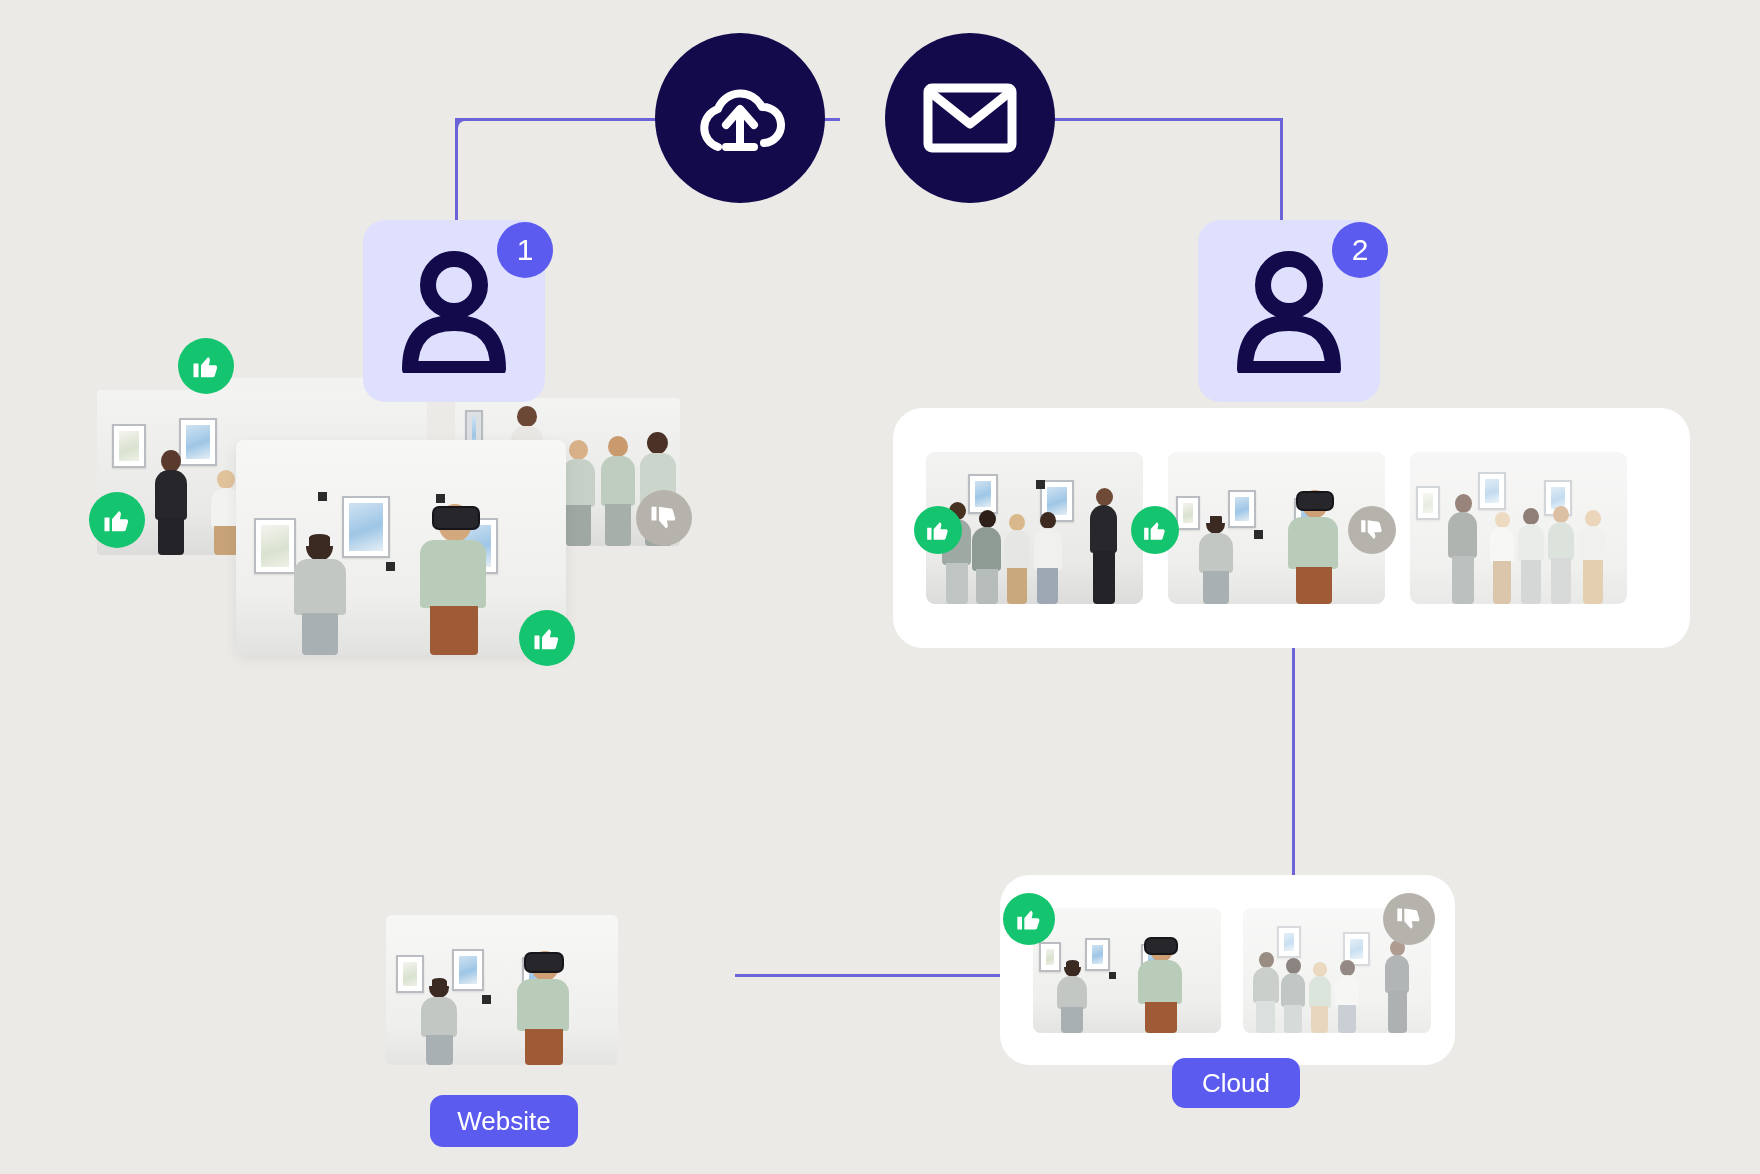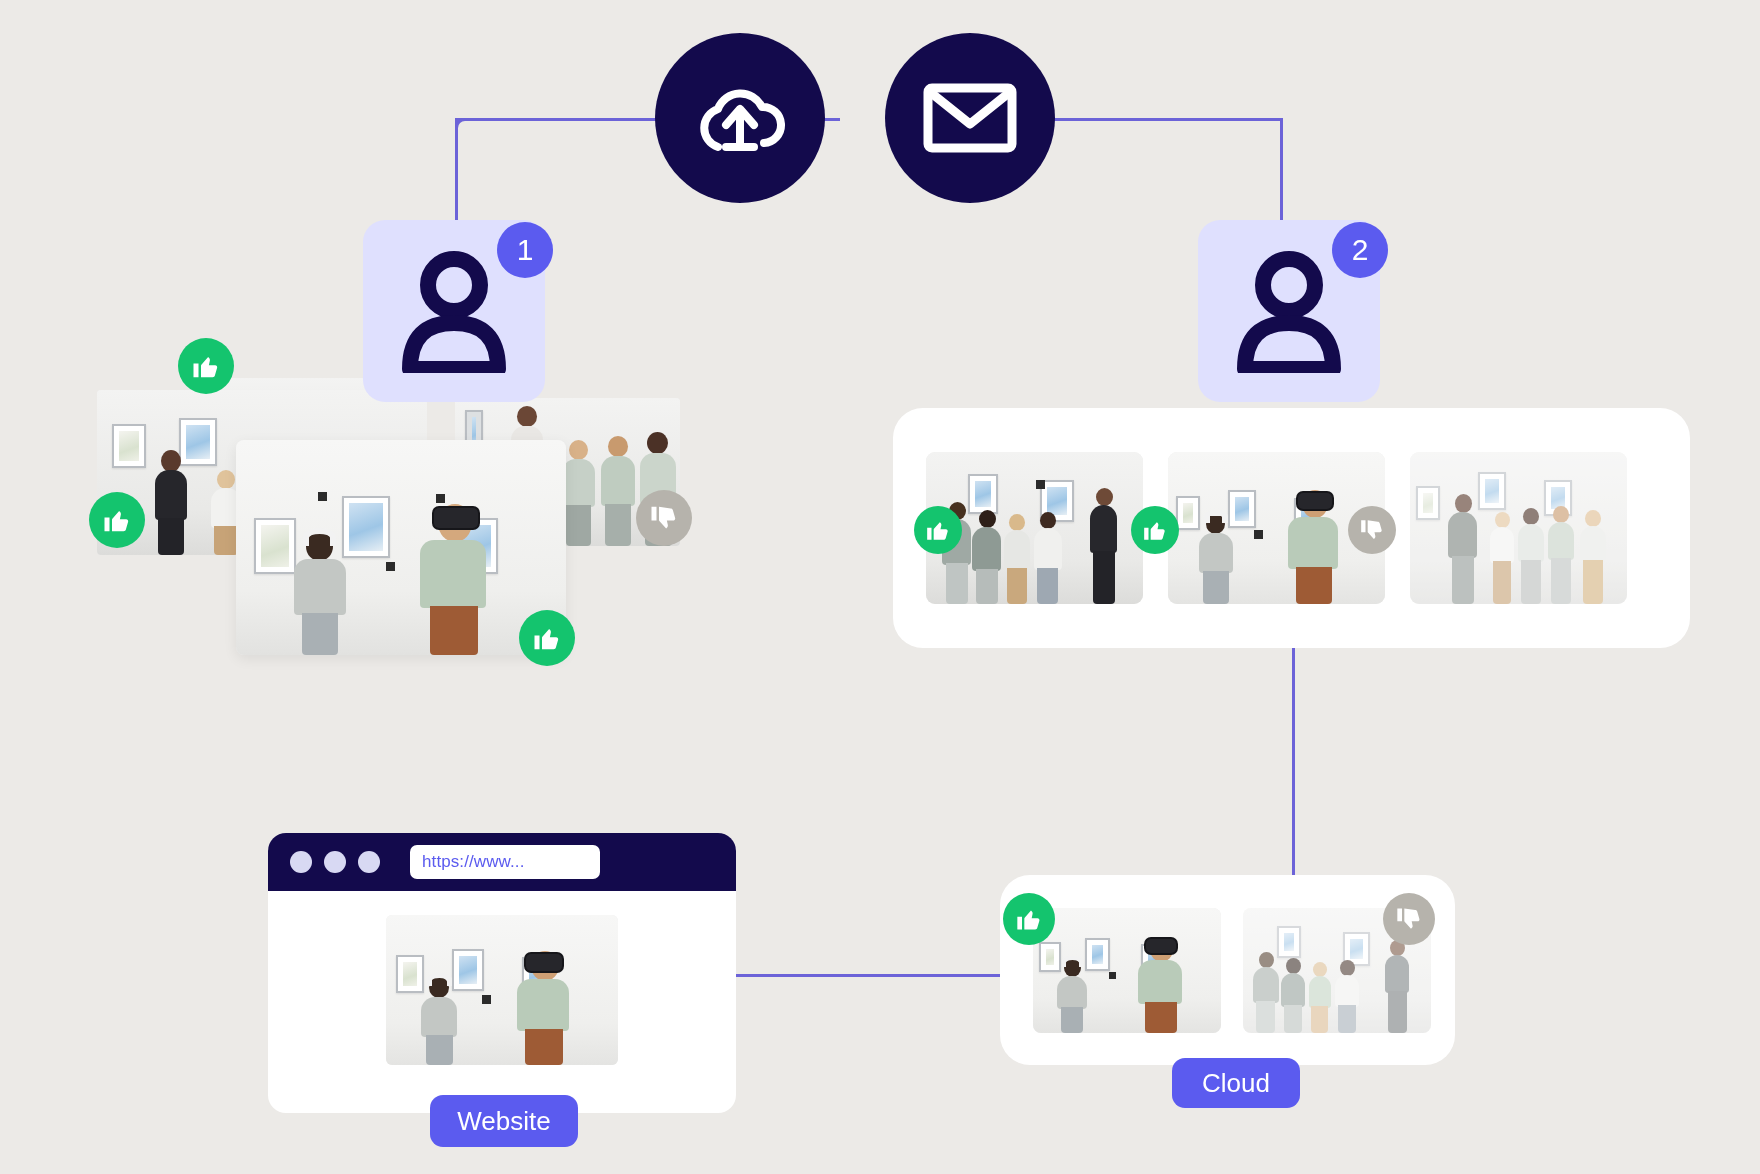--- a/index.html
+++ b/index.html
@@ -509,28 +509,20 @@
   <div class="reaction down" style="left:1383px; top:893px; width:52px; height:52px;">
     <span>
       <svg width="28" height="28" viewBox="0 0 24 24">
           <path fill="#fff" d="M2 3h4v11H2zM8 3v10.5c0 .3.1.6.3.8l5.4 6.1.8-.8c.5-.5.7-1.2.6-1.9L14.3 14h5c1.1 0 1.9-1 1.6-2.1l-1.8-6.2C18.9 4.9 18.2 4.3 17.3 4.3L8 3z"></path>
         </svg>
     </span>
   </div>
 
   <div class="pill" style="left:1172px; top:1058px; width:128px; height:50px;">Cloud</div>
 
-  <div class="browser" style="left:268px; top:833px; width:468px; height:280px;">
-    <div class="browser-bar">
-      <span class="dot"></span>
-      <span class="dot"></span>
-      <span class="dot"></span>
-      <span class="url-field">https://www...</span>
-    </div>
-  </div>
 
   <div class="photo" style="left:386px; top:915px; width:232px; height:150px; border-radius:6px; z-index:6;">
     <div class="scene" style="background:linear-gradient(180deg,#F7F7F6 0%,#EFEFED 72%,#E4E4E2 100%);"></div>
     <div class="wall-frame leafy" style="left:10px; top:40px; width:28px; height:38px;"></div>
     <div class="wall-frame" style="left:66px; top:34px; width:32px; height:42px;"></div>
     <div class="wall-frame" style="left:136px; top:42px; width:28px; height:36px;"></div>
     <div class="sensor" style="left:96px; top:80px;"></div>
     <div class="person" style="left:32px; top:58px; width:42px; height:92px;">
       <div class="p-head" style="left:11px; top:4px; width:20px; height:21px; background:#3A2A21;"></div>
       <div class="headphones" style="left:9px; top:0; width:25px; height:13px; border-width:5px;"></div>

